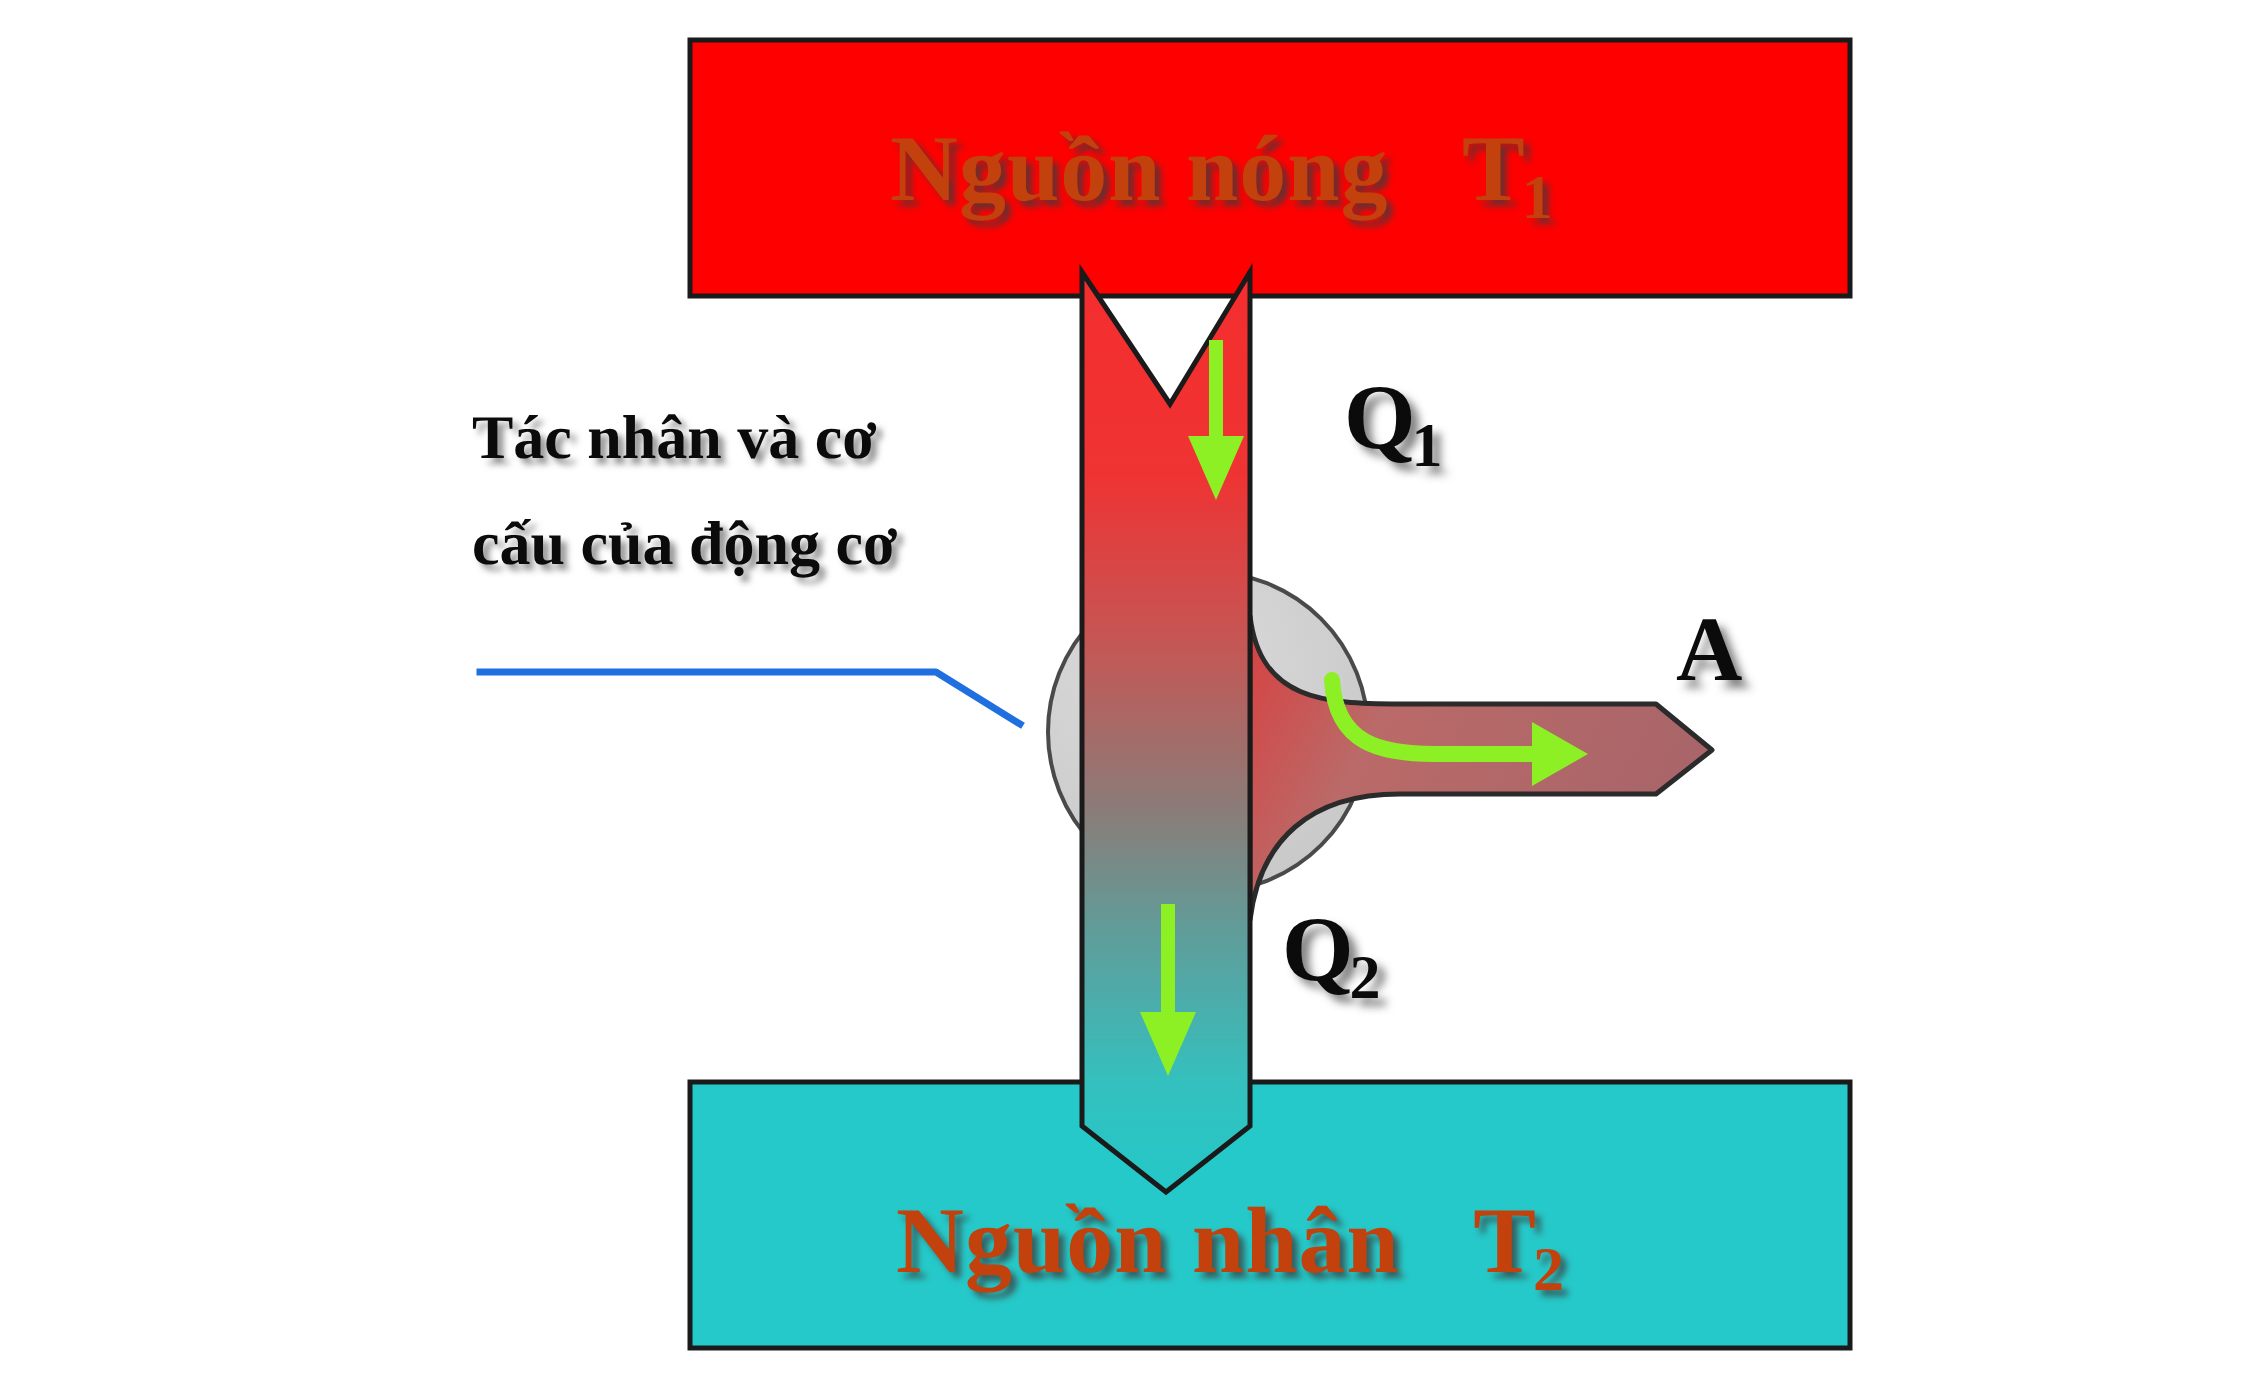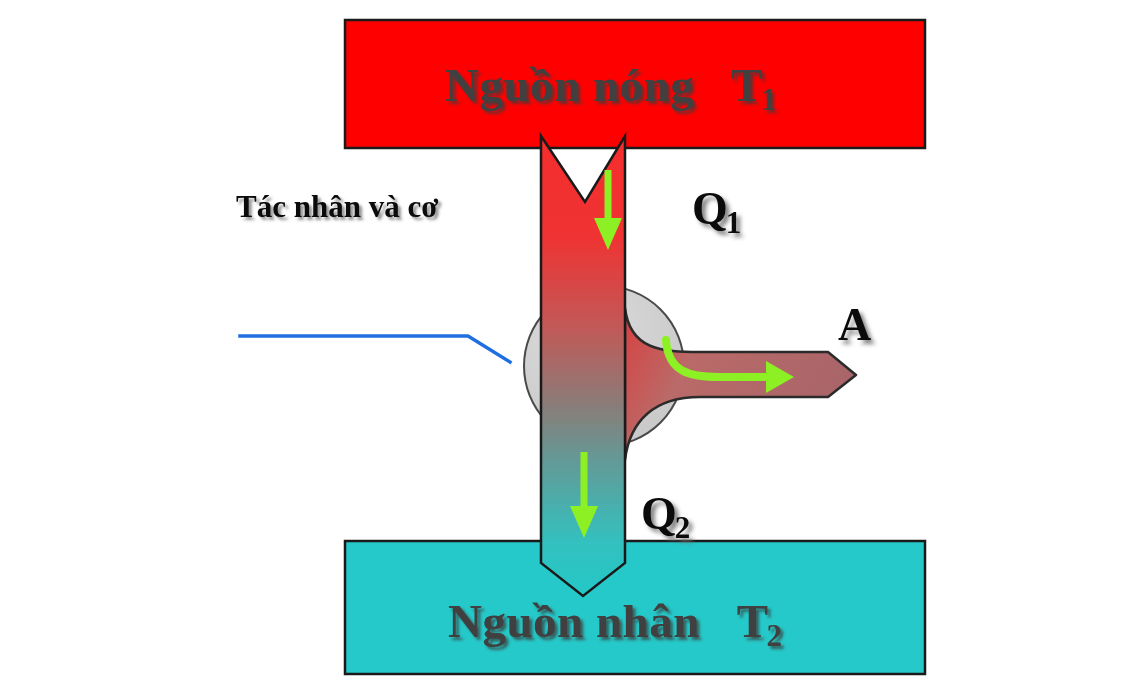--- a/index.html
+++ b/index.html
@@ -29,21 +29,21 @@
   
   .lbl {
     position: absolute;
     font-family: "Liberation Serif", "DejaVu Serif", serif;
     font-weight: bold;
     white-space: nowrap;
     line-height: 1.0;
     -webkit-user-select: none;
   }
   .src-label {
-    color: #404040;
+    color: #c2410c;
     font-size: 47px;
     letter-spacing: 0.5px;
     text-shadow: 3px 3px 3px rgba(60,60,60,0.75);
   }
   .src-label .sub {
     font-size: 31px;
     vertical-align: baseline;
     position: relative;
     top: 9px;
     left: -2px;
@@ -61,45 +61,45 @@
     font-size: 46px;
     text-shadow: 4px 4px 4px rgba(110,110,110,0.85);
   }
   .q-label .sub {
     font-size: 31px;
     position: relative;
     top: 9px;
     left: -2px;
   }
   #q1-label {
-    left: 692px;
+    left: 672px;
     top: 186px;
   }
   #q2-label {
     left: 641px;
-    top: 491px;
+    top: 452px;
   }
   #work-label {
     left: 838px;
     top: 302px;
     color: #0b0b0b;
     font-size: 46px;
     text-shadow: 4px 4px 4px rgba(110,110,110,0.85);
   }
   #engine-caption {
     left: 236px;
     top: 186px;
     color: #0b0b0b;
     font-size: 31px;
     line-height: 1.33;
     white-space: normal;
     width: 290px;
     text-shadow: 3px 3px 3px rgba(120,120,120,0.8);
   }
-  #engine-caption span { display: block; }
+  #engine-caption span { display: block; margin-top: 12px; }
 </style>
 </head>
 <body>
 
 <div id="stage">
 
   <svg id="diagram-svg" viewBox="0 0 1123 694" xmlns="http://www.w3.org/2000/svg">
     <defs>
 
       <linearGradient id="bandGrad" x1="0" y1="0" x2="0" y2="1">
@@ -180,15 +180,16 @@
   </div>
 
   <div class="lbl q-label" id="q2-label">
     <span>Q</span><span class="sub">2</span>
   </div>
 
   <div class="lbl" id="work-label">A</div>
 
   <div class="lbl" id="engine-caption">
     <span>Tác nhân và cơ</span>
+    <span>cấu của động cơ</span>
   </div>
 
 </div>
 
 </body></html>

